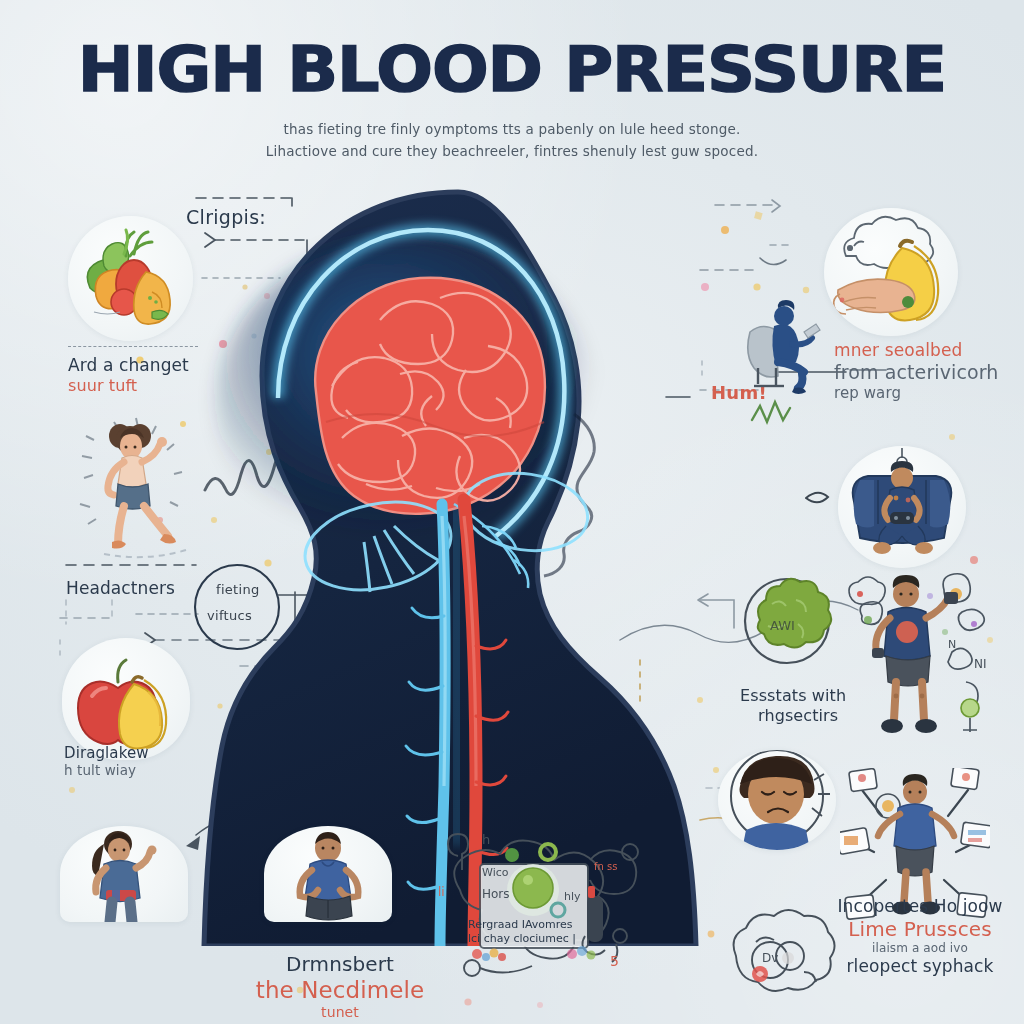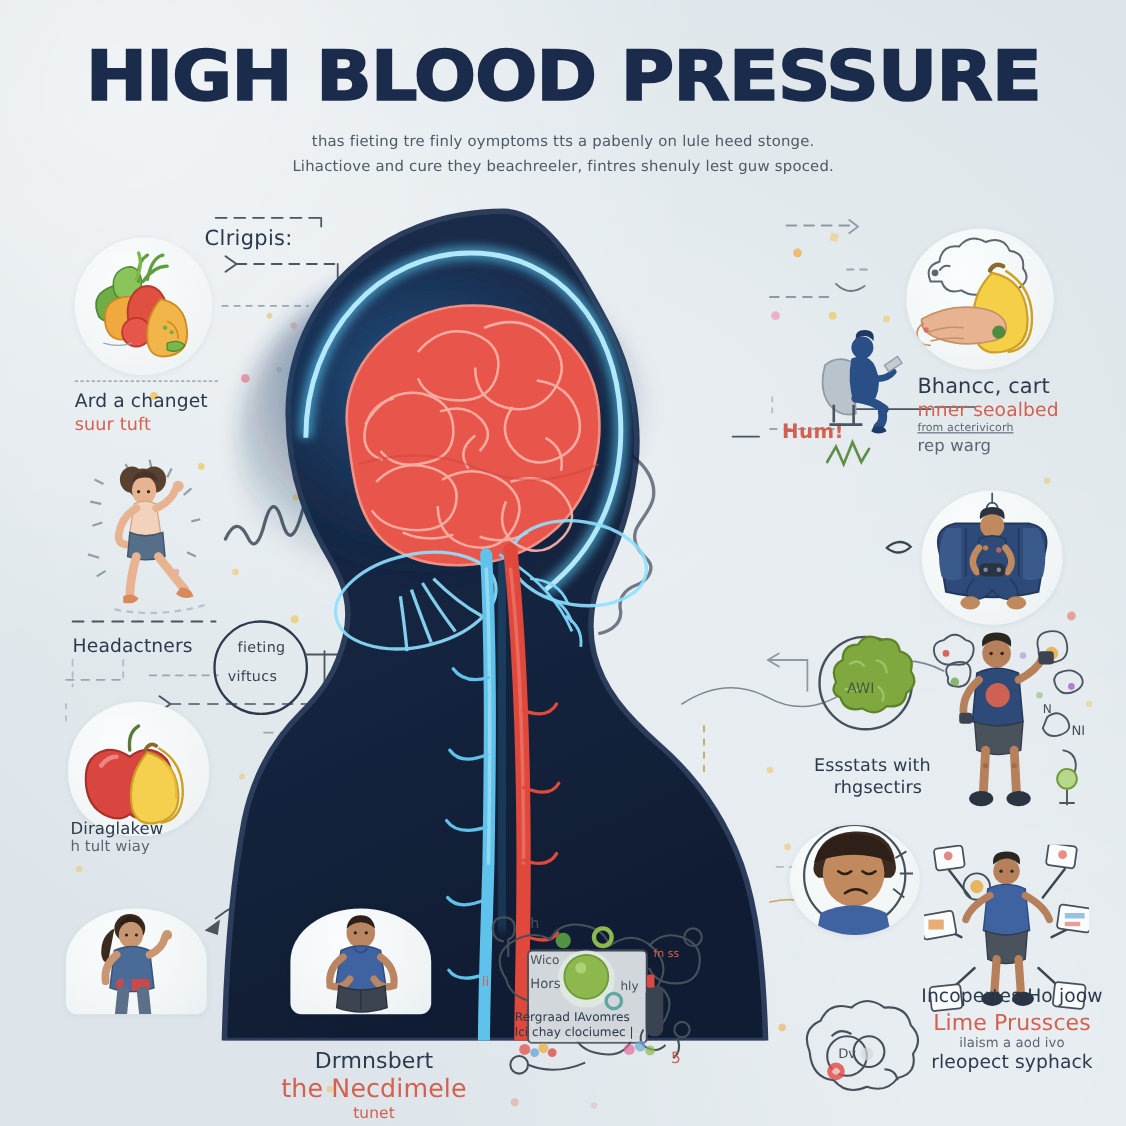--- a/index.html
+++ b/index.html
@@ -513,23 +513,22 @@
 
       <path d="M14 82 q24 -14 52 -10 q20 3 24 14 q4 12 -12 16 q-26 6 -48 -2 q-18 -6 -16 -18 z" fill="#e8b391" stroke="#c59068" stroke-width="1.6"></path>
       <path d="M20 94 q16 -6 32 -4 M22 102 q16 -4 30 -2" fill="none" stroke="#c59068" stroke-width="1.4"></path>
       <path d="M16 86 q-8 4 -6 12 q2 8 12 8" fill="none" stroke="#c59068" stroke-width="1.6"></path>
       <circle cx="84" cy="94" r="6" fill="#4d8c3c"></circle>
 
       <circle cx="18" cy="92" r="2.4" fill="#d9635c" opacity=".8"></circle>
     </svg>
   </div>
   <div class="cap" style="left:834px;top:340px;width:190px;">
-    <div class="l1" style="font-size:19px;">Bhancc, cart</div>
     <div class="l2" style="font-size:17px;">mner seoalbed</div>
-    <div class="l3" style="font-size:10px;text-decoration:underline;">from acterivicorh</div>
+    <div class="l3" style="font-size:19px;">from acterivicorh</div>
     <div class="l4" style="font-size:15px;">rep warg</div>
   </div>
 
   <div style="position:absolute;left:744px;top:300px;width:86px;height:96px;">
     <svg viewBox="0 0 86 96">
 
       <path d="M6 32 q-6 22 4 36 q10 12 24 8 l-2 -46 q-14 -8 -26 2 z" fill="#b9c3cb" stroke="#8e9aa4" stroke-width="1.6"></path>
 
       <path d="M30 26 q16 -6 22 8 q6 14 0 28 l-20 4 q-6 -20 -2 -40 z" fill="#2a4f86"></path>
       <circle cx="40" cy="16" r="10" fill="#2a4f86"></circle>

